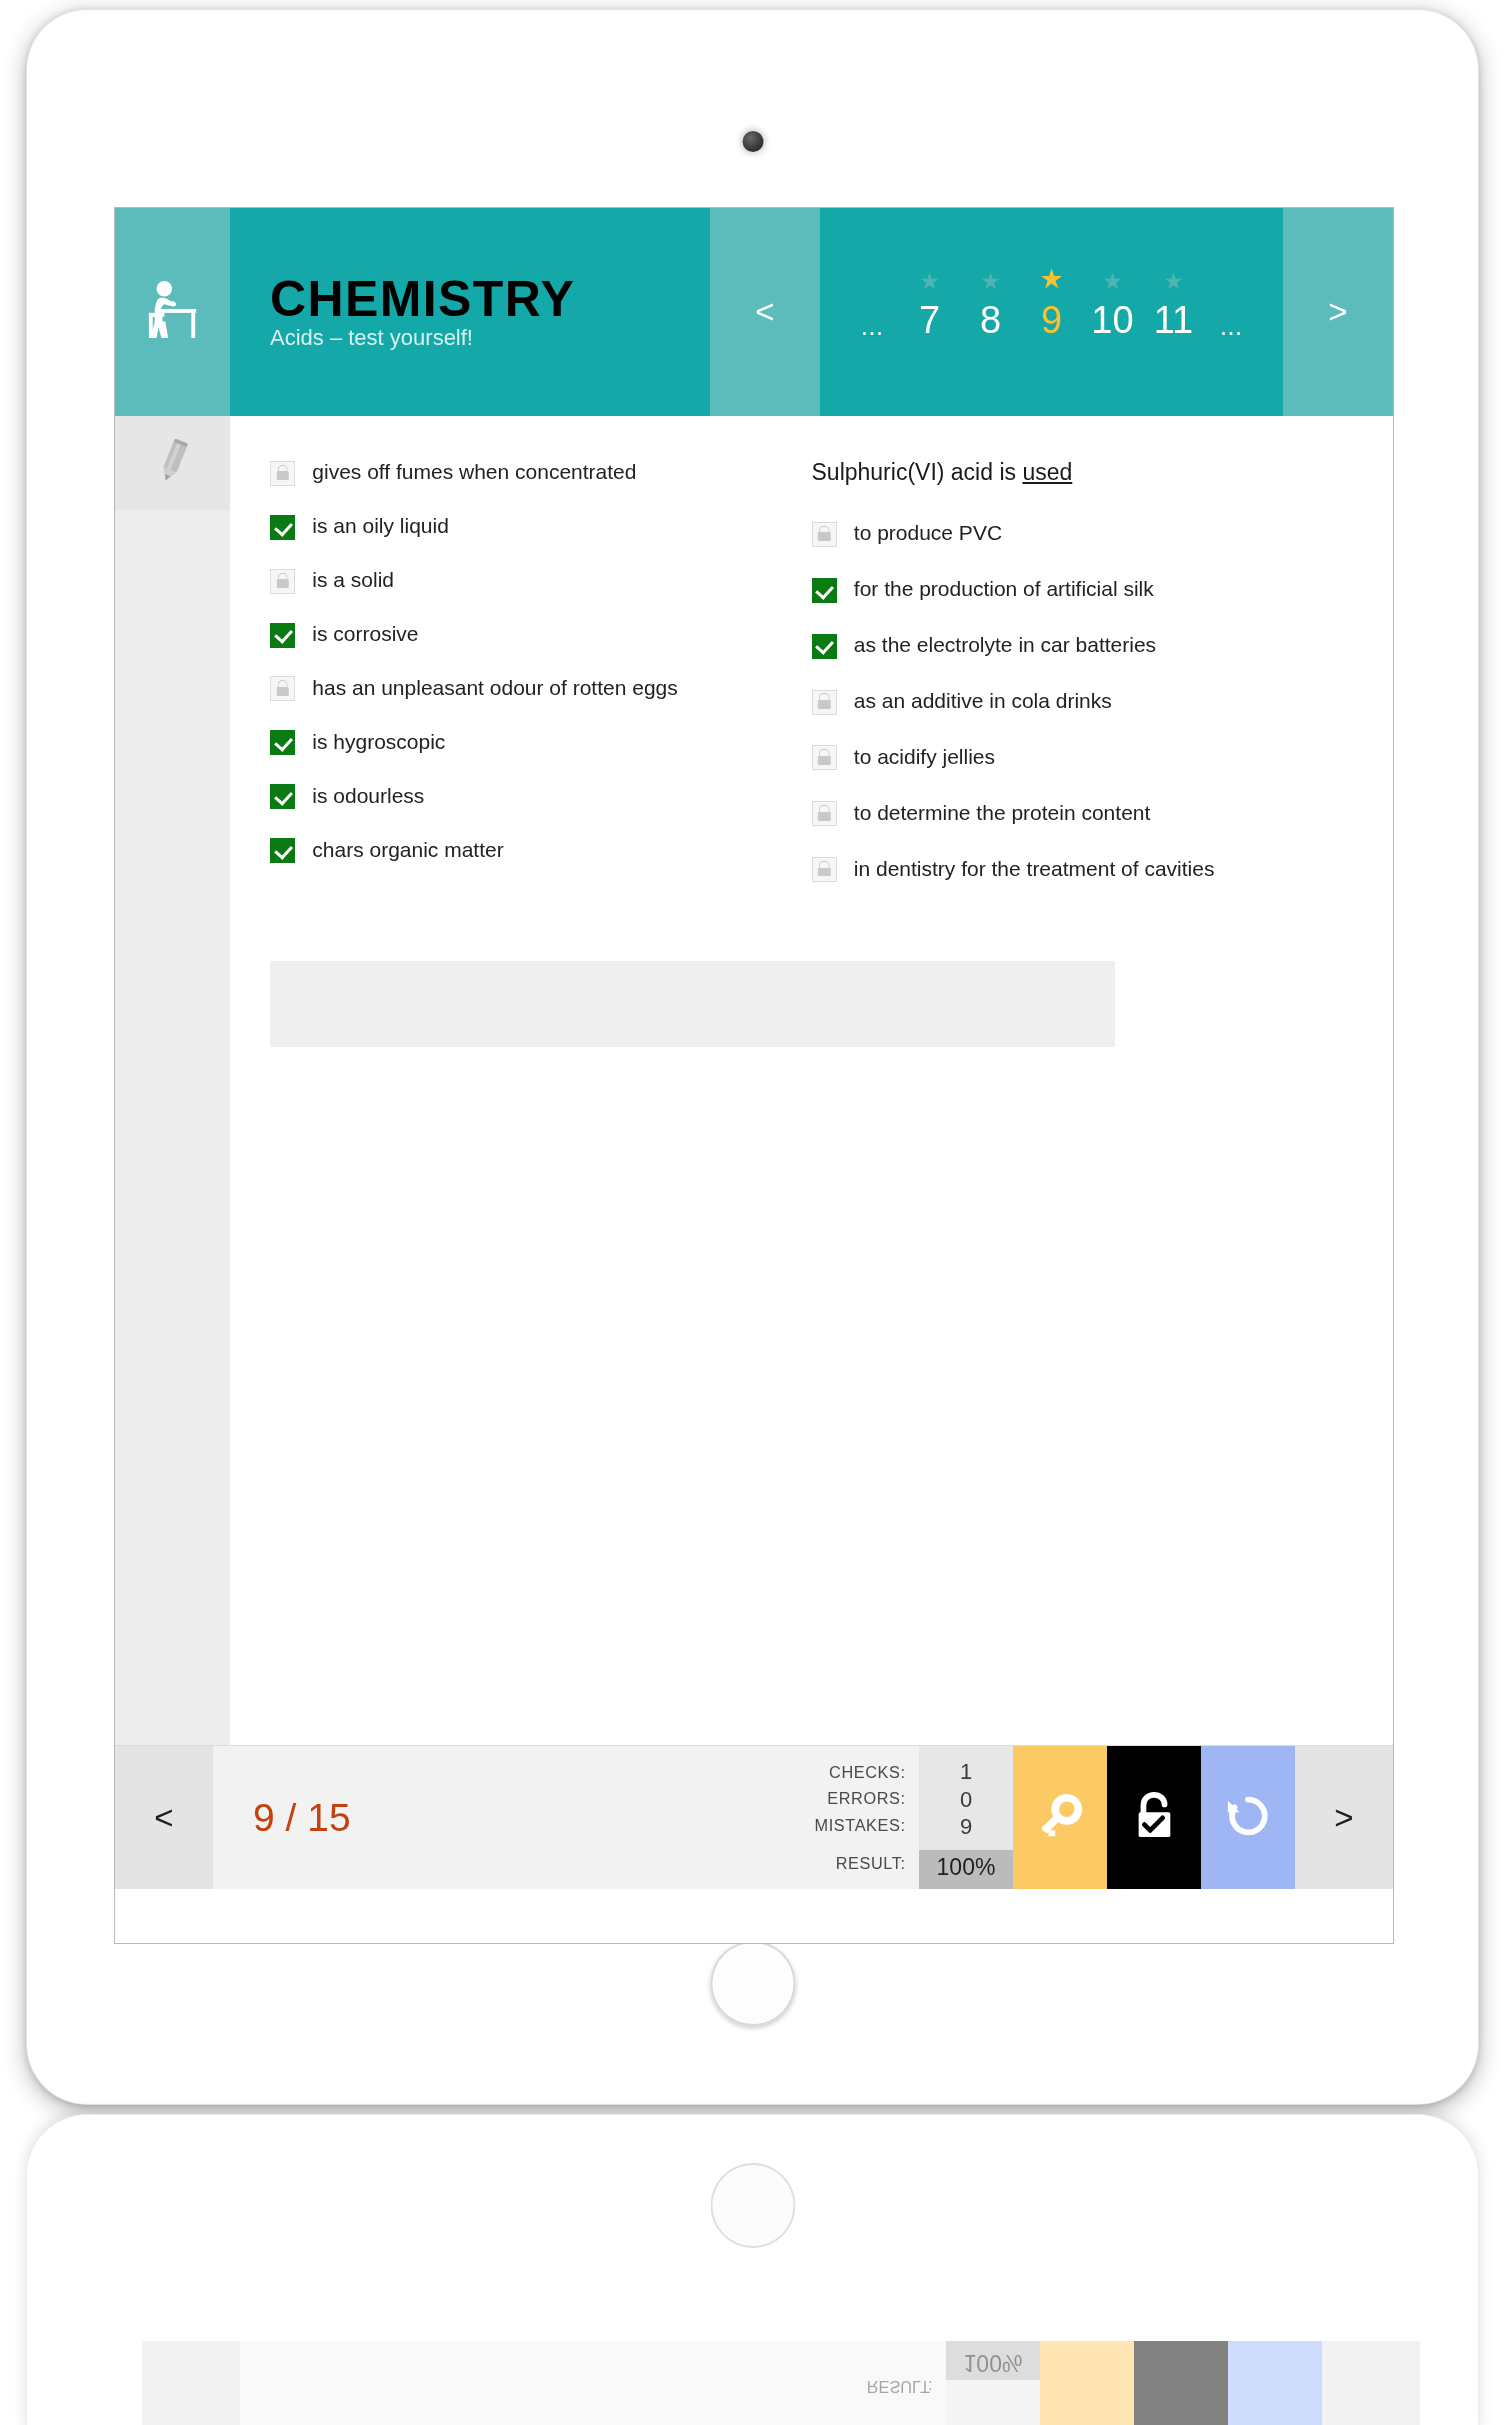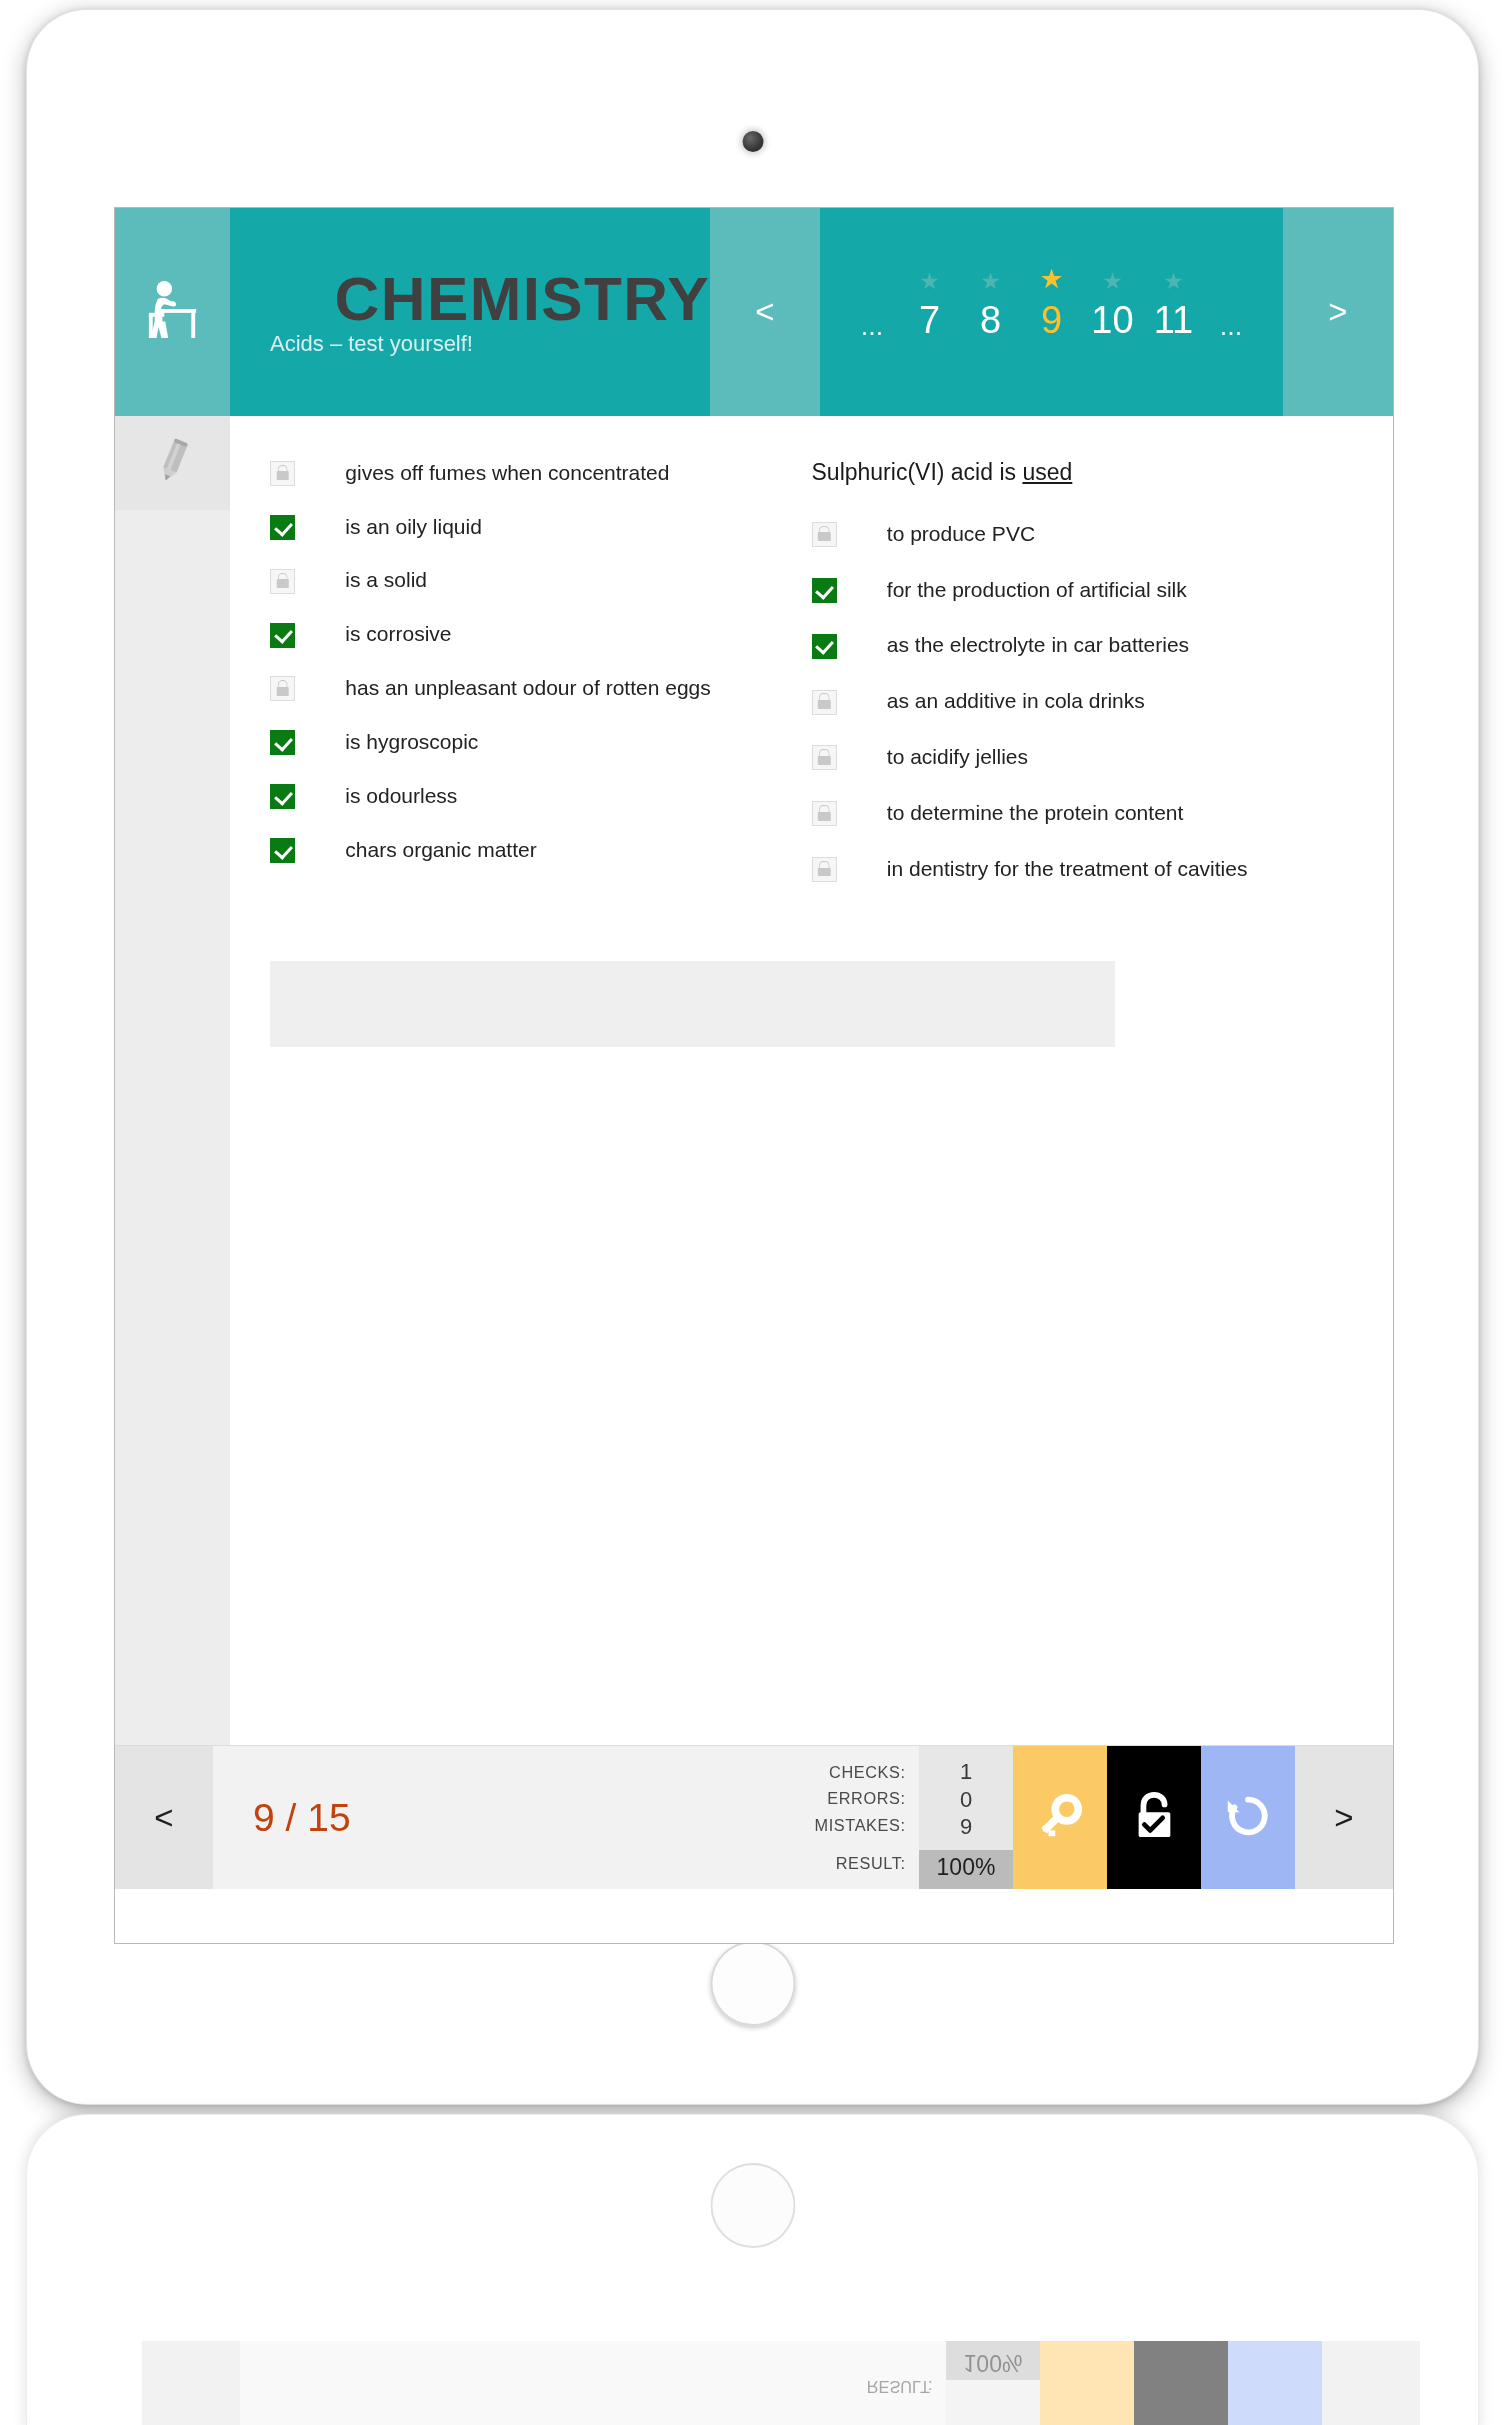--- a/index.html
+++ b/index.html
@@ -94,26 +94,25 @@
     background: #5cbbbb;
     display: flex; align-items: center; justify-content: center;
   }
   .hdr-title {
     flex: 0 0 480px;
     background: #15a8a8;
     padding-left: 40px;
     display: flex; flex-direction: column; justify-content: center;
   }
   .title-main {
-    color: #404040;
-    font-size: 62px;
+    color: #000000;
+    font-size: 50px;
     font-weight: bold;
     letter-spacing: 1.4px;
     line-height: 1;
-    text-align: right;
   }
   .title-sub {
     color: #d7f0ef;
     font-size: 22px;
     margin-top: 1px;
     font-weight: normal;
   }
   .hdr-prev, .hdr-next {
     width: 110px;
     background: #5cbbbb;
@@ -172,24 +171,23 @@
   .col { width: 50%; }
   .col-head {
     font-size: 23px;
     color: #1a1a1a;
     margin-bottom: 34px;
   }
   .col-head u { text-decoration: underline; }
 
   .opt {
     display: flex;
-    align-items: flex-end;
+    align-items: center;
     margin-bottom: 27px;
     cursor: pointer;
-    gap: 33px;
   }
   .col.right .opt { margin-bottom: 29px; }
   .box {
     flex: 0 0 25px;
     width: 25px; height: 25px;
     margin-right: 17.3px;
     margin-top: 1.9px;
     position: relative;
   }
   .box.locked {

